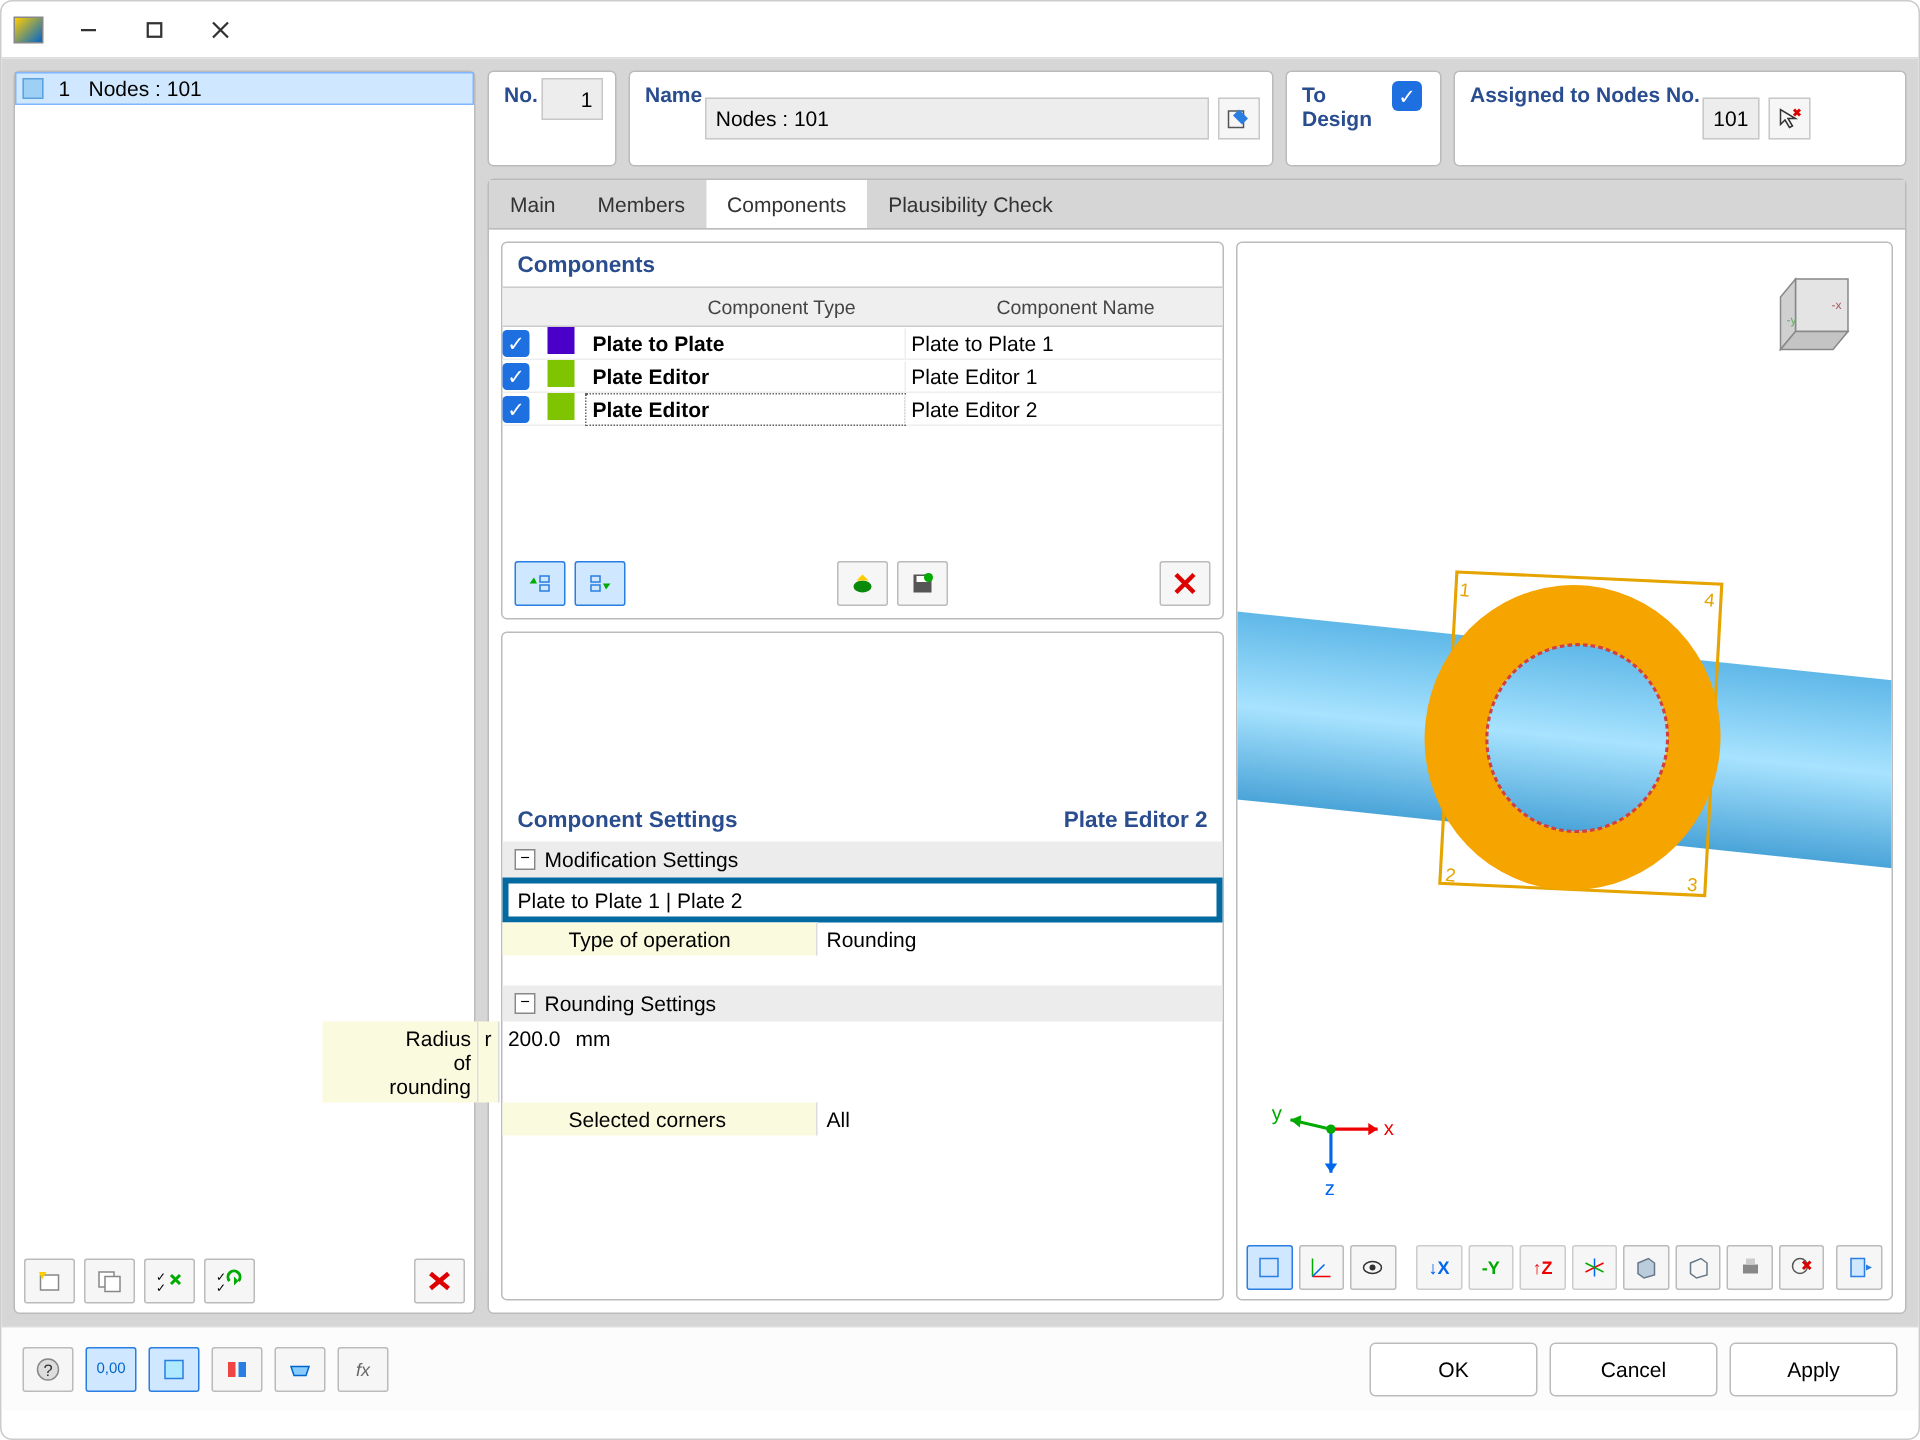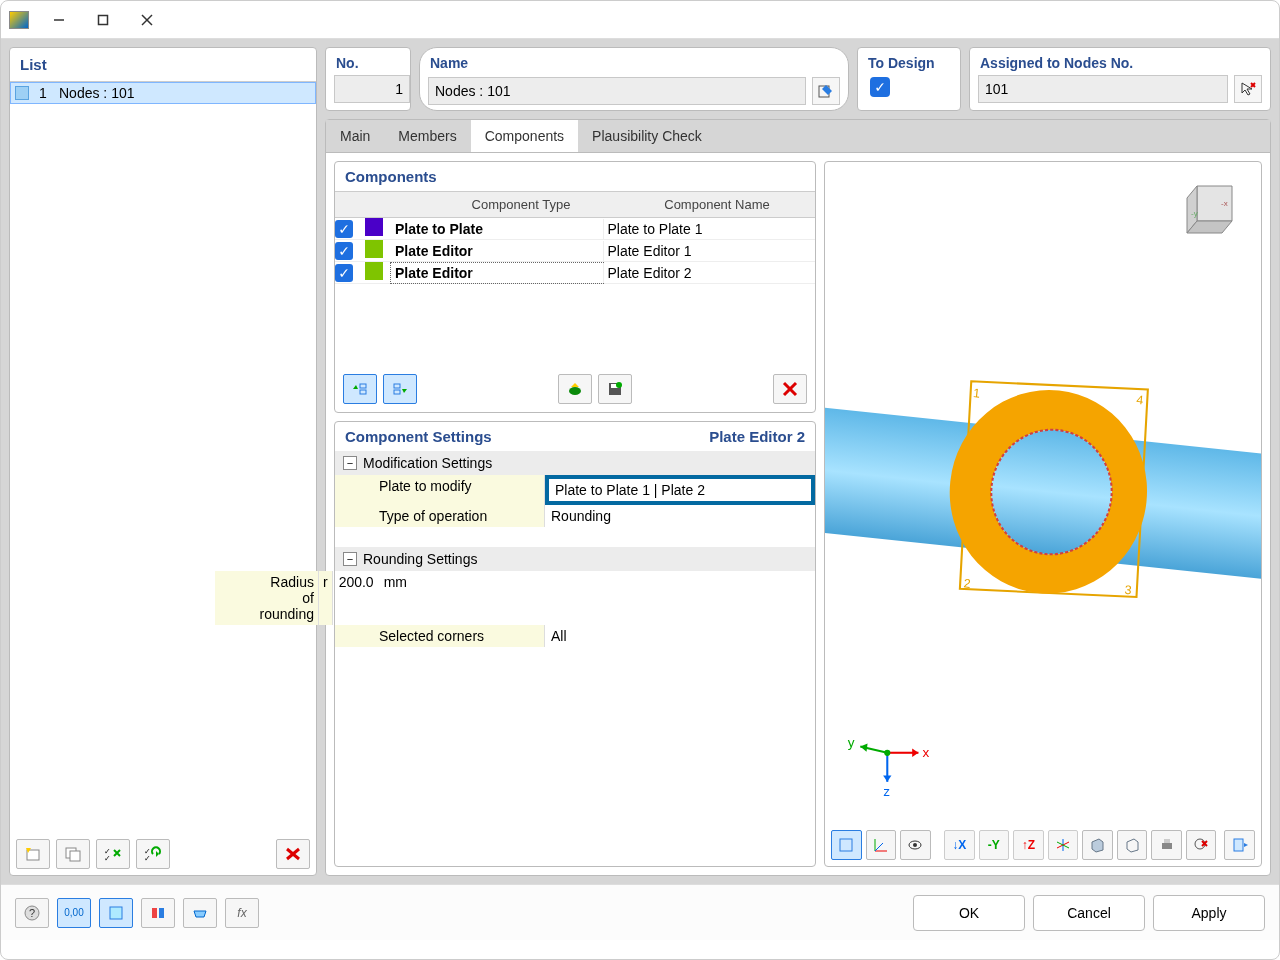--- a/index.html
+++ b/index.html
@@ -13,21 +13,21 @@
 .leftpanel { width: 308px; background:#fff; border:1px solid #bbb; border-radius:4px; display:flex; flex-direction:column; }
 .panel-h { font-weight:700; color:#2a4d8f; padding:8px 10px; font-size:15px; border-bottom:1px solid #ccc;}
 .listbody { flex:1; }
 .listitem { display:flex; align-items:center; padding:2px 4px; background:#cfe8ff; border:1px solid #7fb6ff; font-size:14px; }
 .listitem .sq { width:14px; height:14px; background:#9ed0f5; border:1px solid #5aa3e0; margin-right:10px; }
 .listtoolbar { display:flex; gap:6px; padding:6px; border-top:0; align-items:center;}
 .tbtn { width:34px; height:30px; border:1px solid #bbb; background:#f6f6f6; display:flex;align-items:center;justify-content:center; cursor:pointer; border-radius:2px;}
 .tbtn.sel { background:#cfe8ff; border-color:#2a7de1; }
 .rightpanel { flex:1; display:flex; flex-direction:column; gap:8px;}
 .toprow { display:flex; gap:8px; height:64px; }
-.card { background:#fff; border:1px solid #bbb; border-radius:4px; padding:4px 8px; display:flex; flex-direction:column; }
+.card { background:#fff; border:1px solid #bbb; border-radius:4px; padding:4px 8px; display:flex; flex-direction:row; }
 .card .lbl { font-weight:700; color:#2a4d8f; font-size:14px; padding:3px 2px 4px; }
 .fld { height:28px; background:#ededed; border:1px solid #c8c8c8; padding:0 6px; font-size:14px; display:flex; align-items:center; }
 .num { width:76px; text-align:right; justify-content:flex-end; }
 .namebox { flex:1; display:flex; gap:6px; align-items:center; }
 .namebox .fld { flex:1; }
 .editicon { width:28px; height:28px; border:1px solid #c8c8c8; background:#f6f6f6; display:flex; align-items:center; justify-content:center; cursor:pointer; }
 .chk { width:20px; height:20px; border-radius:4px; background:#1e6fe0; display:flex; align-items:center; justify-content:center; color:#fff; font-size:14px; }
 .assignedbox { display:flex; gap:6px; align-items:center;}
 .tabs { display:flex; background:#d6d6d6; padding:0; border-bottom:1px solid #bbb; }
 .tab { padding:8px 14px; font-size:14px; color:#333; cursor:pointer; }
@@ -91,21 +91,20 @@
           <line x1="1" y1="1" x2="11" y2="11" stroke="#333" stroke-width="1.5"></line>
           <line x1="11" y1="1" x2="1" y2="11" stroke="#333" stroke-width="1.5"></line>
         </svg>
     </div>
   </div>
 </div>
 
 <div class="content">
 
   <div class="leftpanel">
-    <div class="panel-h">List</div>
     <div class="listbody">
       <div class="listitem">
         <span class="sq"></span>
         <span style="width:20px;">1</span>
         <span>Nodes : 101</span>
       </div>
     </div>
     <div class="listtoolbar">
       <div class="tbtn">
           <svg width="18" height="16">
@@ -145,21 +144,21 @@
   </div>
 
   <div class="rightpanel">
     <div class="toprow">
       <div class="card" style="width:86px;">
         <div class="lbl">No.</div>
         <div class="fld num">
             <span>1</span>
           </div>
       </div>
-      <div class="card" style="flex:1;border-radius:18px;">
+      <div class="card" style="flex:1;">
         <div class="lbl">Name</div>
         <div class="namebox">
           <div class="fld">
               <span>Nodes : 101</span>
             </div>
           <div class="editicon">
               <svg width="16" height="16">
                 <rect x="1" y="3" width="10" height="11" fill="none" stroke="#555"></rect>
                 <path d="M8 2 L14 8 L10 12 L4 6 Z" fill="#2a7de1"></path>
               </svg>
@@ -264,31 +263,30 @@
             <div style="flex:1"></div>
             <div class="tbtn">
                   <svg width="16" height="16">
                     <line x1="2" y1="2" x2="14" y2="14" stroke="#d00" stroke-width="3"></line>
                     <line x1="14" y1="2" x2="2" y2="14" stroke="#d00" stroke-width="3"></line>
                   </svg>
                 </div>
           </div>
         </div>
 
-        <div class="panel" style="flex:1;">
+        <div class="panel" style="flex:1;justify-content:center;">
           <div class="settings-h">
             <span>Component Settings</span>
             <span>Plate Editor 2</span>
           </div>
           <div class="grp">
             <span class="minus">−</span>
             <span>Modification Settings</span>
           </div>
           <div class="proprow hlbox">
-            <div class="lab">Plate to modify</div>
             <div class="val">Plate to Plate 1 | Plate 2</div>
           </div>
           <div class="proprow">
             <div class="lab">Type of operation</div>
             <div class="val">Rounding</div>
           </div>
           <div style="height:20px;"></div>
           <div class="grp">
             <span class="minus">−</span>
             <span>Rounding Settings</span>

